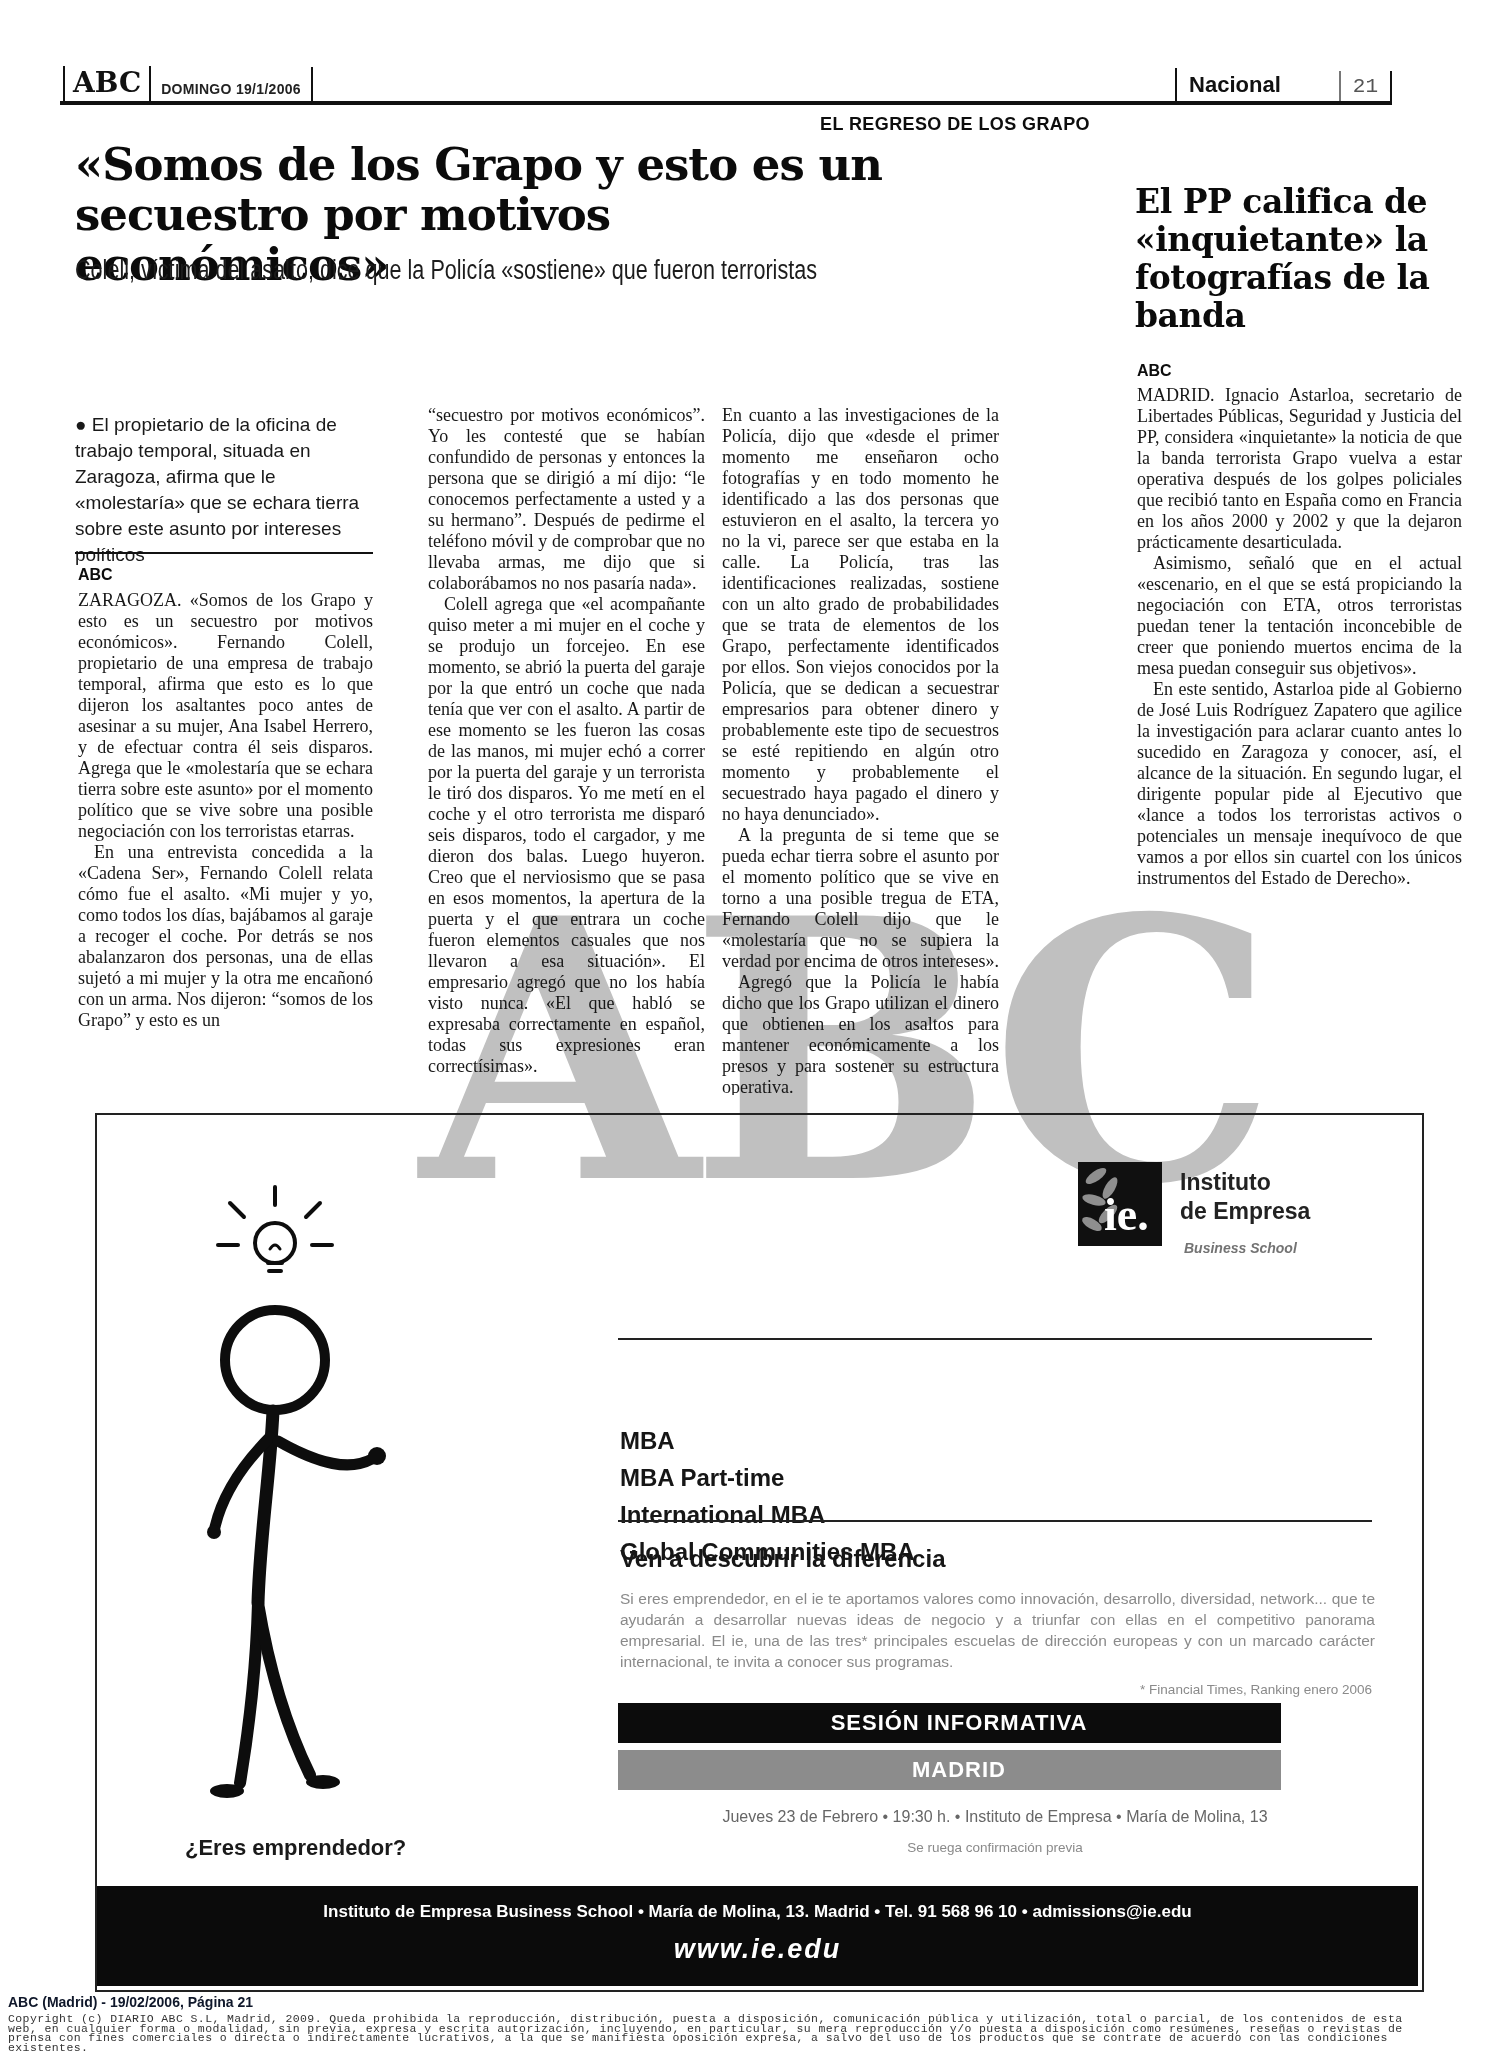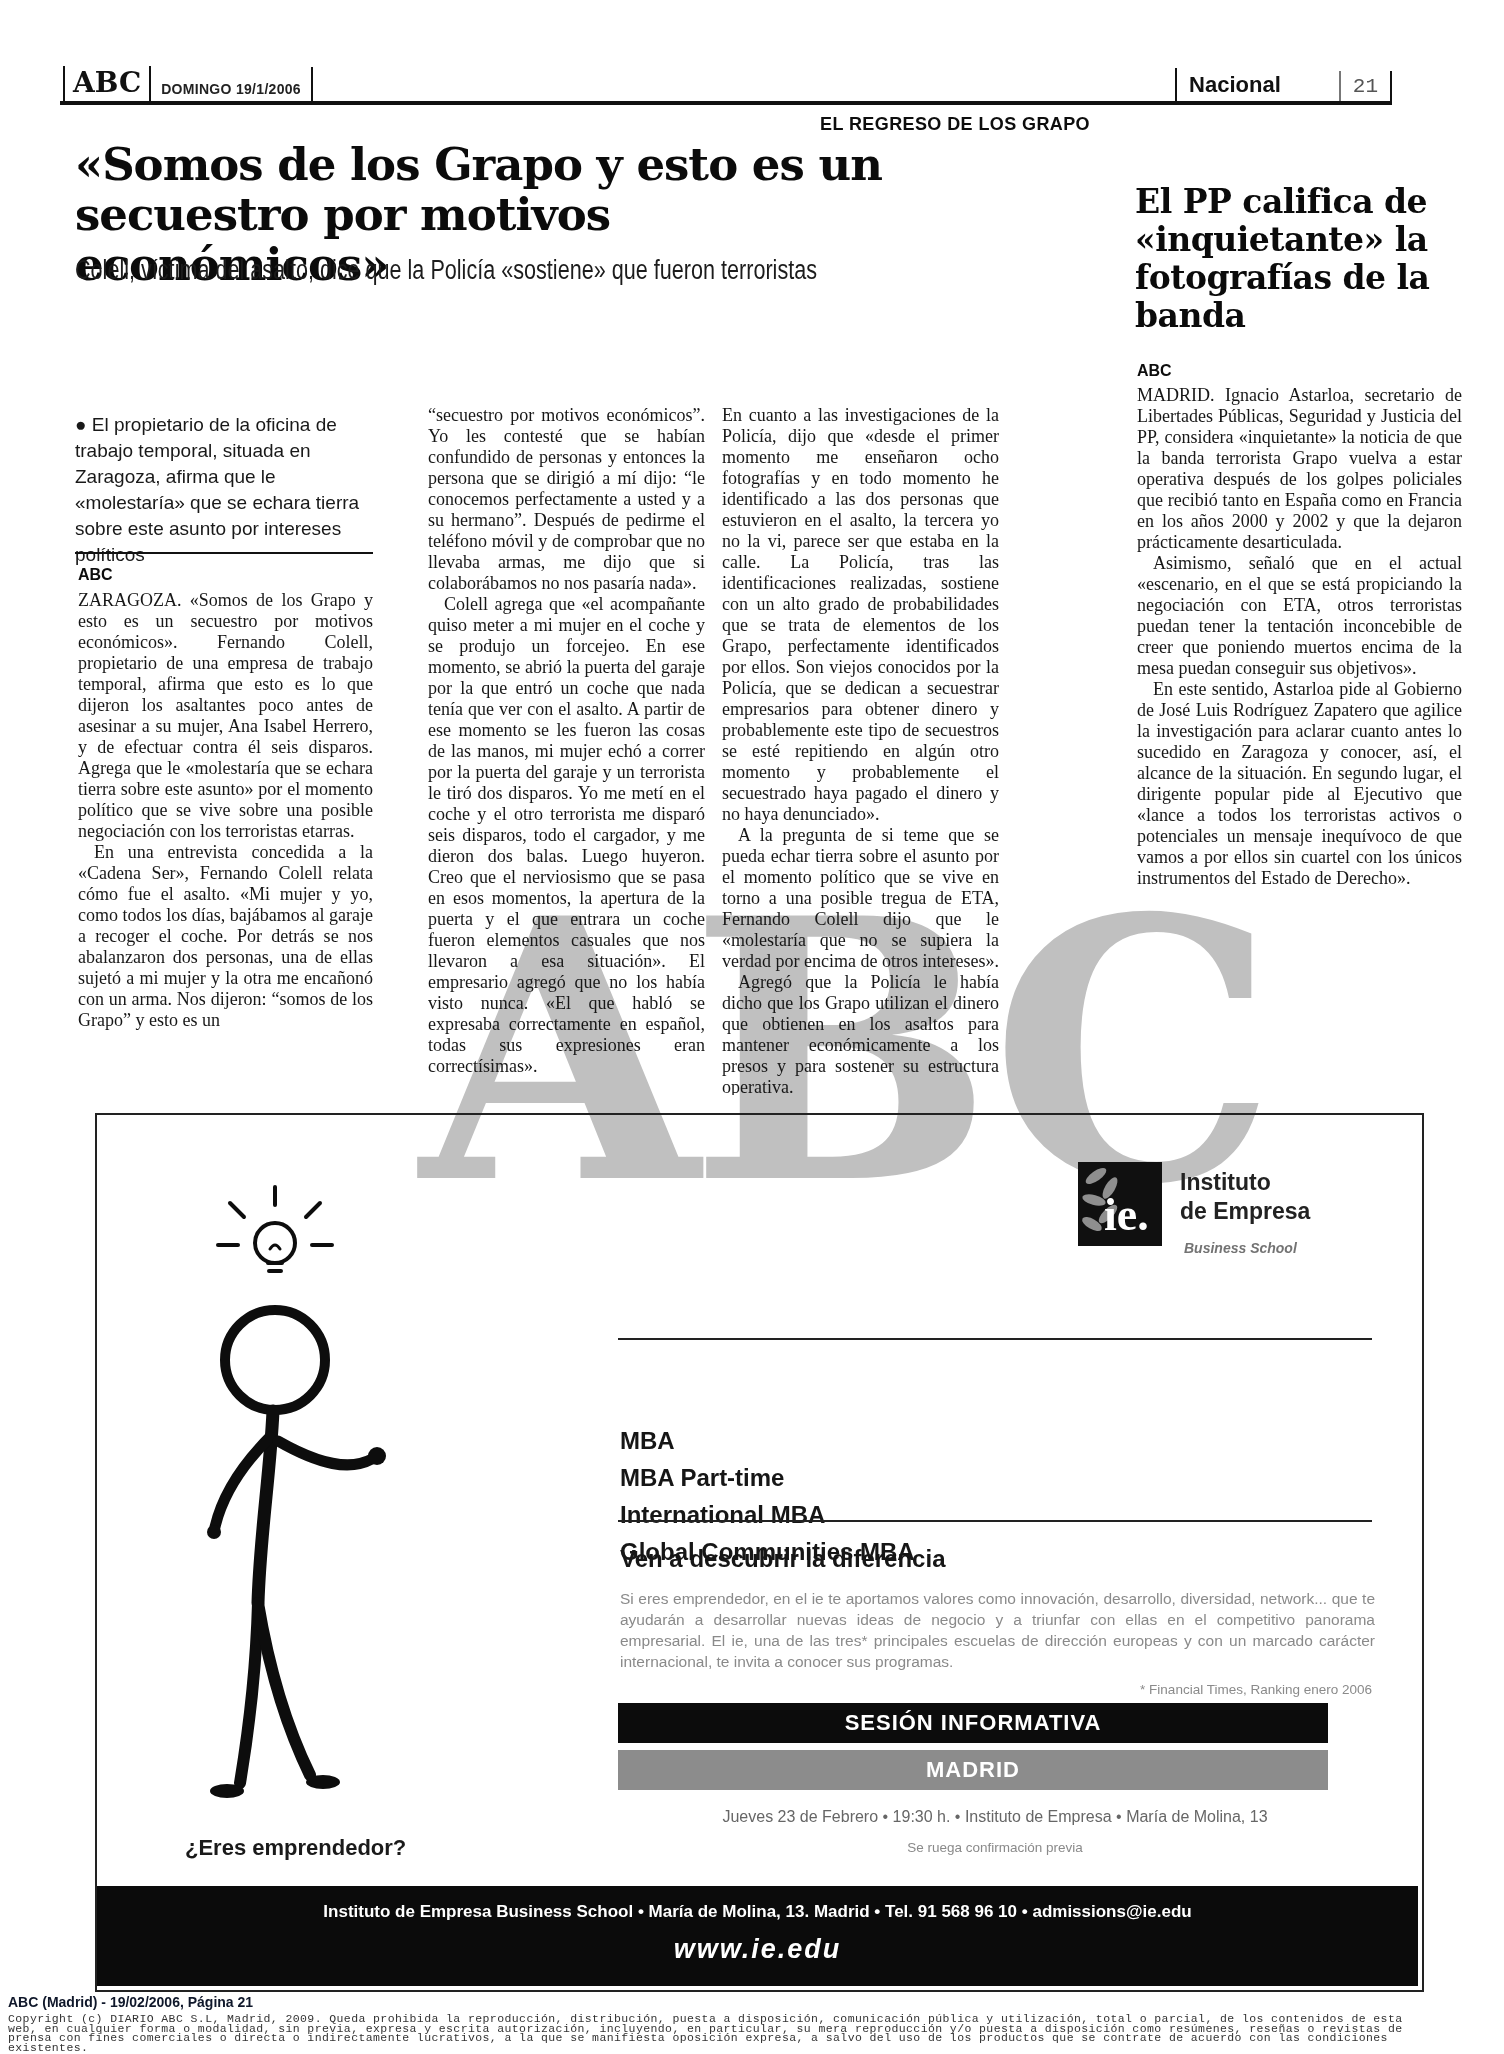--- a/index.html
+++ b/index.html
@@ -62,22 +62,22 @@
   .ad-rule1{left:618px;top:1338px;width:754px;}
   .ad-rule2{left:618px;top:1520px;width:754px;}
   .ad-programs{left:620px;top:1422px;font-family:"Liberation Sans",sans-serif;font-weight:700;
                font-size:24px;line-height:37px;color:#161616;}
   .ad-tagline{left:620px;top:1545px;font-family:"Liberation Sans",sans-serif;font-weight:700;
               font-size:24px;color:#161616;}
   .ad-body{left:620px;top:1588px;width:755px;font-family:"Liberation Sans",sans-serif;font-size:15.5px;
            line-height:21px;color:#8a8a8a;text-align:justify;}
   .ad-footnote{left:620px;top:1682px;width:752px;text-align:right;font-family:"Liberation Sans",sans-serif;
                font-size:13.5px;color:#8a8a8a;}
-  .ad-bar{left:618px;width:710px;height:40px;text-align:center;font-family:"Liberation Sans",sans-serif;
-          font-weight:700;font-size:22px;line-height:40px;letter-spacing:1px;color:#fff;}
+  .ad-bar{left:618px;width:644px;height:40px;text-align:center;font-family:"Liberation Sans",sans-serif;
+          font-weight:700;font-size:22px;line-height:40px;letter-spacing:1px;color:#fff;padding-left:19px;}
   .ad-bar-black{top:1703px;background:#0c0c0c;}
   .ad-bar-gray{top:1750px;background:#8c8c8c;}
   .ad-session{left:618px;top:1808px;width:754px;text-align:center;font-family:"Liberation Sans",sans-serif;
               font-size:16px;color:#666;}
   .ad-note{left:618px;top:1840px;width:754px;text-align:center;font-family:"Liberation Sans",sans-serif;
            font-size:13.5px;color:#8a8a8a;}
   .ad-question{left:185px;top:1835px;font-family:"Liberation Sans",sans-serif;font-weight:700;
                font-size:22px;color:#1a1a1a;}
   .ad-footerbar{left:97px;top:1886px;width:1321px;height:100px;background:#0b0b0b;color:#fff;
                 text-align:center;font-family:"Liberation Sans",sans-serif;}

